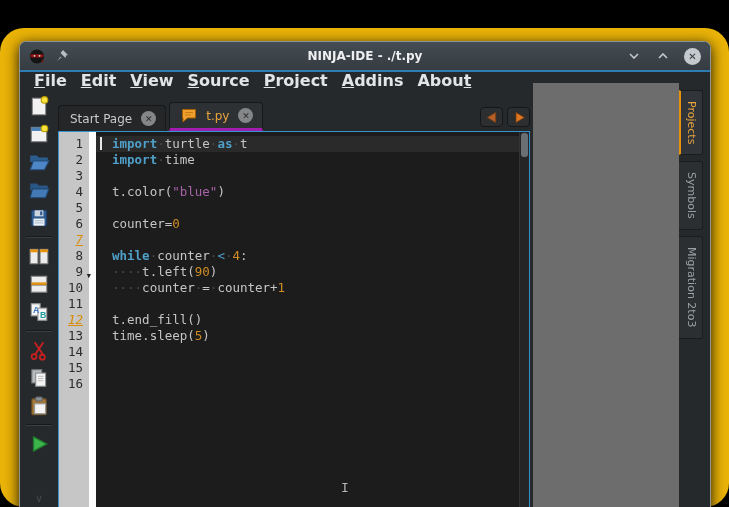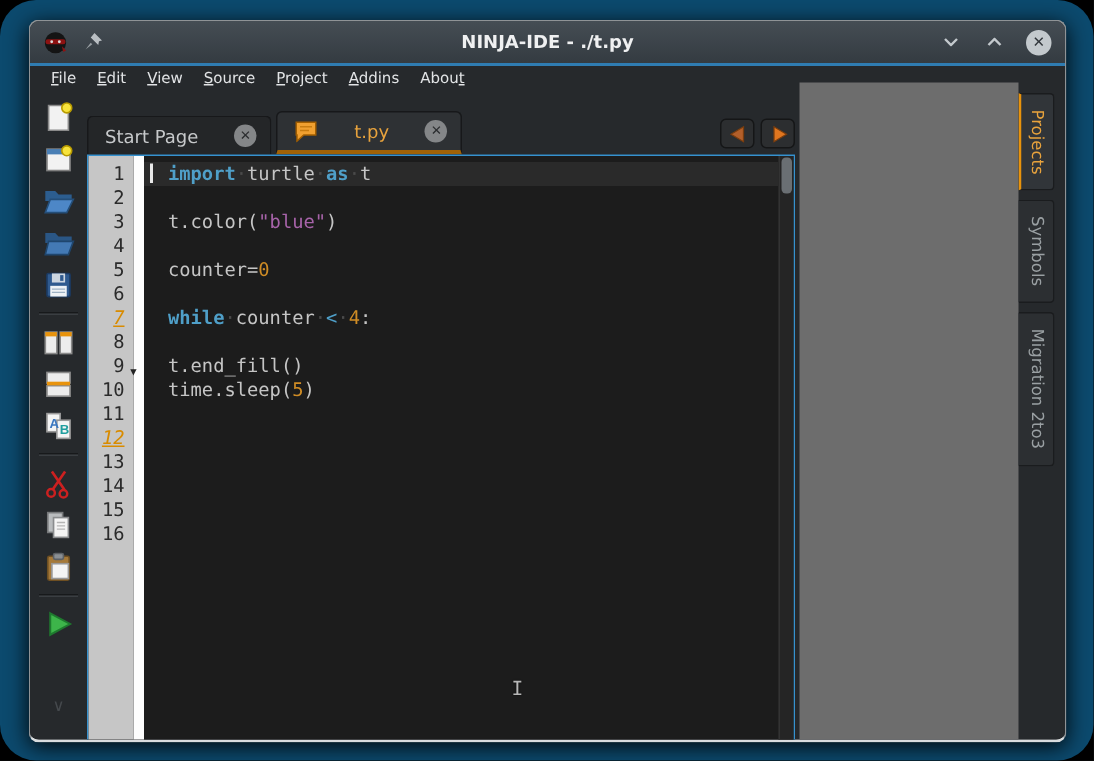--- a/index.html
+++ b/index.html
@@ -1,56 +1,56 @@
 <!DOCTYPE html>
 <html><head>
 <meta charset="utf-8">
 <style>
   * { margin:0; padding:0; box-sizing:border-box; }
   html,body { width:729px; height:507px; background:#000; overflow:hidden;
     font-family:"DejaVu Sans","Liberation Sans",sans-serif; }
-  .screen { position:absolute; inset:0; background:#0c4a6e; border-radius:24px; }
+  .screen { position:absolute; inset:0; background:#eab308; border-radius:24px;margin-top:28px; }
 
   .window { position:absolute; left:19px; top:13px; width:692px; height:482px;
     background:#26292c; border-radius:7px; border:1px solid #8f9396;
     border-bottom:2px solid #d9dcde; overflow:hidden; box-shadow:0 3px 14px rgba(0,0,0,.9); }
 
   
   .titlebar { position:absolute; left:0; top:0; right:0; height:28px;
     background:linear-gradient(#454d54,#343b41); display:flex; align-items:center; padding:0 9px; }
   .titlebar .tl-icons { display:flex; gap:9px; align-items:center; width:120px; }
   .title-text { flex:1; text-align:center; color:#eff0f1; font-size:12px; font-weight:bold; }
   .tl-controls { width:120px; display:flex; justify-content:flex-end; align-items:center; gap:13px; }
   .ctl { width:16px; height:16px; display:flex; align-items:center; justify-content:center; cursor:default; }
   .chev { width:10px; height:6px; }
   .close-btn { width:17px; height:17px; border-radius:50%; background:#c3c9cd;
     display:flex; align-items:center; justify-content:center; color:#31363b; font-size:10px; font-weight:bold; }
   .accent-line { position:absolute; top:28px; left:0; right:0; height:2px; background:#2f7cb2; }
 
   
   .menubar { position:absolute; top:30px; left:0; right:0; height:16px; background:#26292c;
     display:flex; align-items:center; padding-left:8px; gap:2px; }
-  .menu-item { color:#e2e4e6; font-size:10px; padding:0 6px; }
+  .menu-item { color:#e2e4e6; font-size:16px; padding:0 6px;font-weight:bold; }
   .menu-item u { text-decoration:underline; text-underline-offset:1px; }
 
   .main { position:absolute; top:46px; left:0; right:0; bottom:0; background:#26292c; }
 
   
   .toolbar { position:absolute; left:2px; top:2px; width:34px; bottom:16px;
     display:flex; flex-direction:column; align-items:center; padding-top:4px; gap:4px; }
   .tb-icon { width:26px; height:24px; display:flex; align-items:center; justify-content:center; }
   .tb-sep { width:26px; height:2px; border-top:1px solid #17191b; border-bottom:1px solid #3a3e42; margin:2px 0; }
   .tb-overflow { margin-top:auto; color:#45494d; font-size:11px; }
 
   
   .tabbar { position:absolute; left:38px; top:14px; width:472px; height:29px; display:flex; align-items:flex-end; }
-  .tab { height:26px; display:flex; align-items:center; gap:24px; padding:0 9px 0 11px;
+  .tab { height:26px; display:flex; align-items:center; gap:9px; padding:0 9px 0 11px;
     background:#242628; border:1px solid #17181a; border-bottom:none; border-radius:4px 4px 0 0;
     color:#c7c9cb; font-size:12px; margin-right:3px; }
-  .tab.active { background:#2e3134; color:#e8a33d; border-bottom:3px solid #a16207; height:29px; }
+  .tab.active { background:#2e3134; color:#e8a33d; border-bottom:3px solid #a21caf; height:29px; }
   .tab-close { width:15px; height:15px; border-radius:50%; background:#848688;
     color:#2b2d2f; font-size:9px; font-weight:bold; display:flex; align-items:center; justify-content:center; }
   .tab-navs { margin-left:auto; margin-bottom:4px; display:flex; gap:4px; }
   .nav-btn { width:23px; height:20px; background:#2c2e30; border:1px solid #151617; border-radius:4px;
     display:flex; align-items:center; justify-content:center; }
 
   
   .editor { position:absolute; left:38px; top:43px; width:472px; height:396px;
     border:1px solid #3692cf; background:#1c1c1c; display:flex; }
   .gutter { width:30px; background:#c6c6c6; font-family:"DejaVu Sans Mono","Liberation Mono",monospace;
@@ -271,26 +271,29 @@
             <div class="gut-row">11</div>
             <div class="gut-row warn">12</div>
             <div class="gut-row">13</div>
             <div class="gut-row">14</div>
             <div class="gut-row">15</div>
             <div class="gut-row">16</div>
           </div>
         <div class="white-strip"></div>
         <div class="code-area" id="codearea">
             <div class="code-row current"><span class="c-kw">import</span><span class="c-ws">·</span><span class="c-id">turtle</span><span class="c-ws">·</span><span class="c-kw">as</span><span class="c-ws">·</span><span class="c-id">t</span><span class="caret"></span></div>
+            <div class="code-row"><span class="c-kw">import</span><span class="c-ws">·</span><span class="c-id">time</span></div>
             <div class="code-row"></div>
             <div class="code-row"><span class="c-id">t.color(</span><span class="c-str">"blue"</span><span class="c-id">)</span></div>
             <div class="code-row"></div>
             <div class="code-row"><span class="warn-wrap"><span class="c-id">counter=</span><span class="c-num">0</span></span></div>
             <div class="code-row"></div>
             <div class="code-row"><span class="c-kw">while</span><span class="c-ws">·</span><span class="c-id">counter</span><span class="c-ws">·</span><span class="c-op">&lt;</span><span class="c-ws">·</span><span class="c-num">4</span><span class="c-id">:</span></div>
+            <div class="code-row"><span class="c-ws">····</span><span class="c-id">t.left(</span><span class="c-num">90</span><span class="c-id">)</span></div>
+            <div class="code-row"><span class="warn-wrap"><span class="c-ws">····</span><span class="c-id">counter</span><span class="c-ws">·</span><span class="c-id">=</span><span class="c-ws">·</span><span class="c-id">counter+</span><span class="c-num">1</span></span></div>
             <div class="code-row"></div>
             <div class="code-row"><span class="c-id">t.end_fill()</span></div>
             <div class="code-row"><span class="c-id">time.sleep(</span><span class="c-num">5</span><span class="c-id">)</span></div>
             <div class="code-row"></div>
           </div>
         <div class="vscroll">
           <div class="vthumb"></div>
         </div>
         <div class="ibeam">I</div>
       </div>

